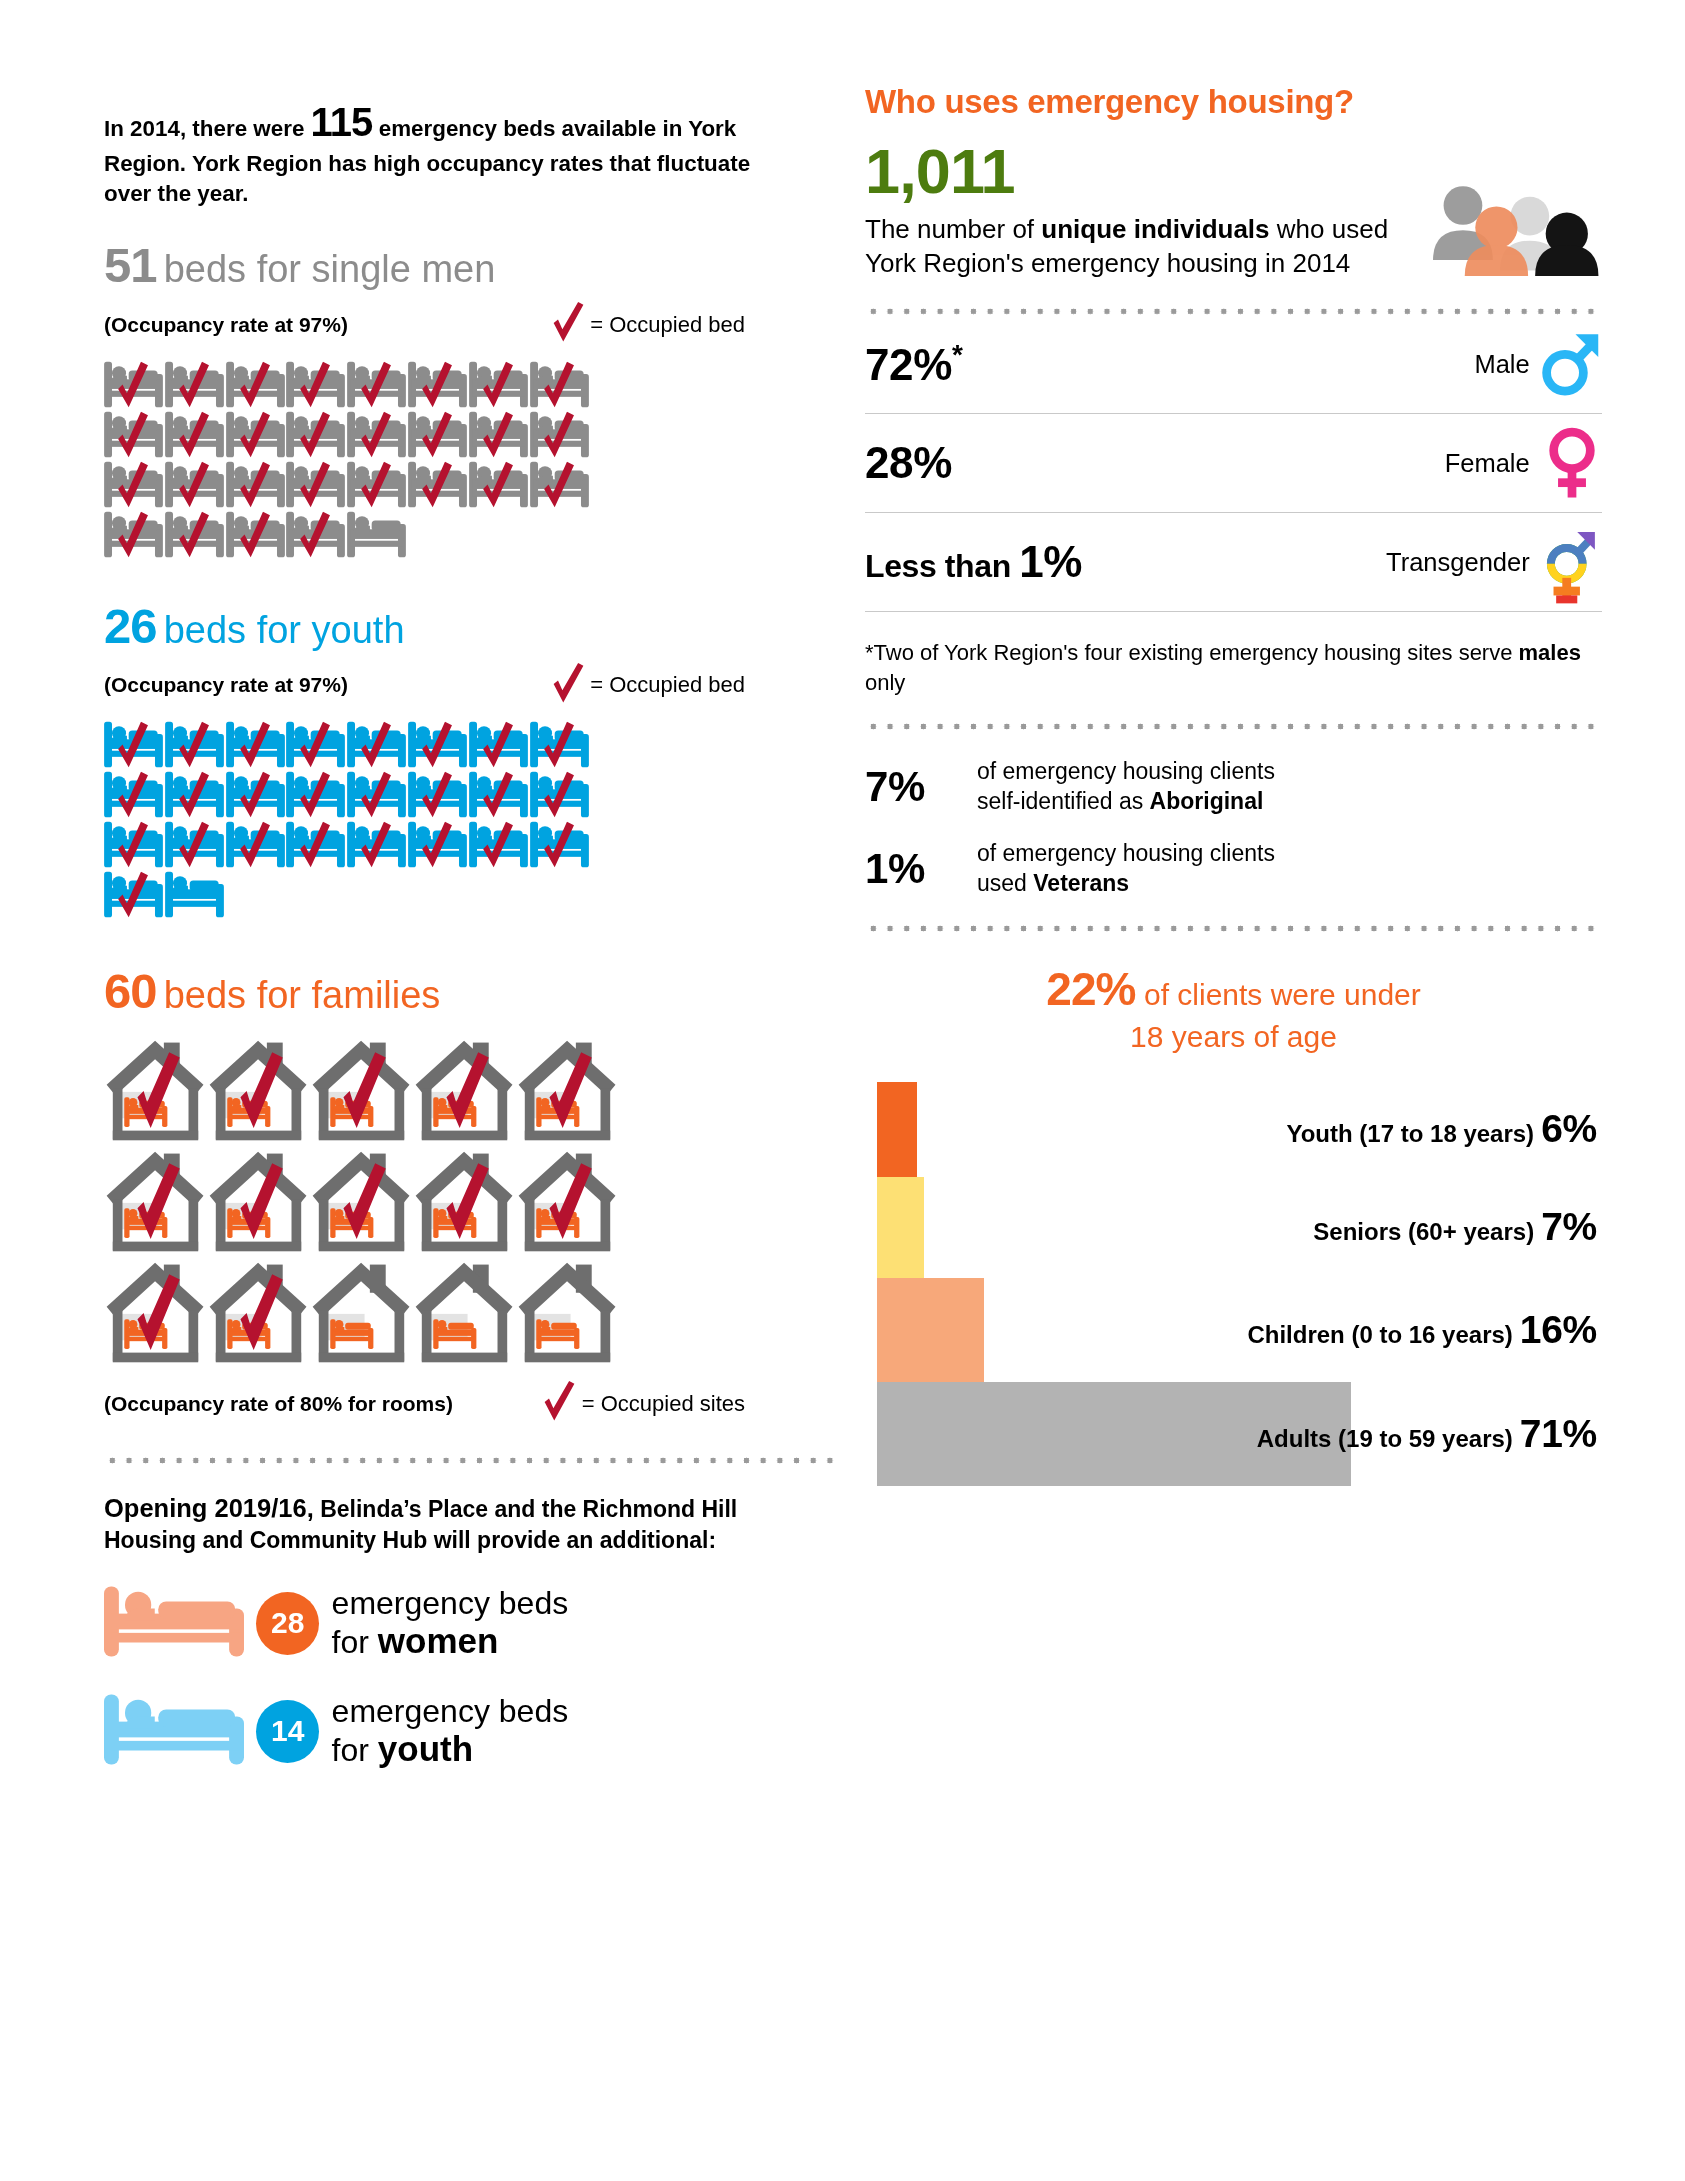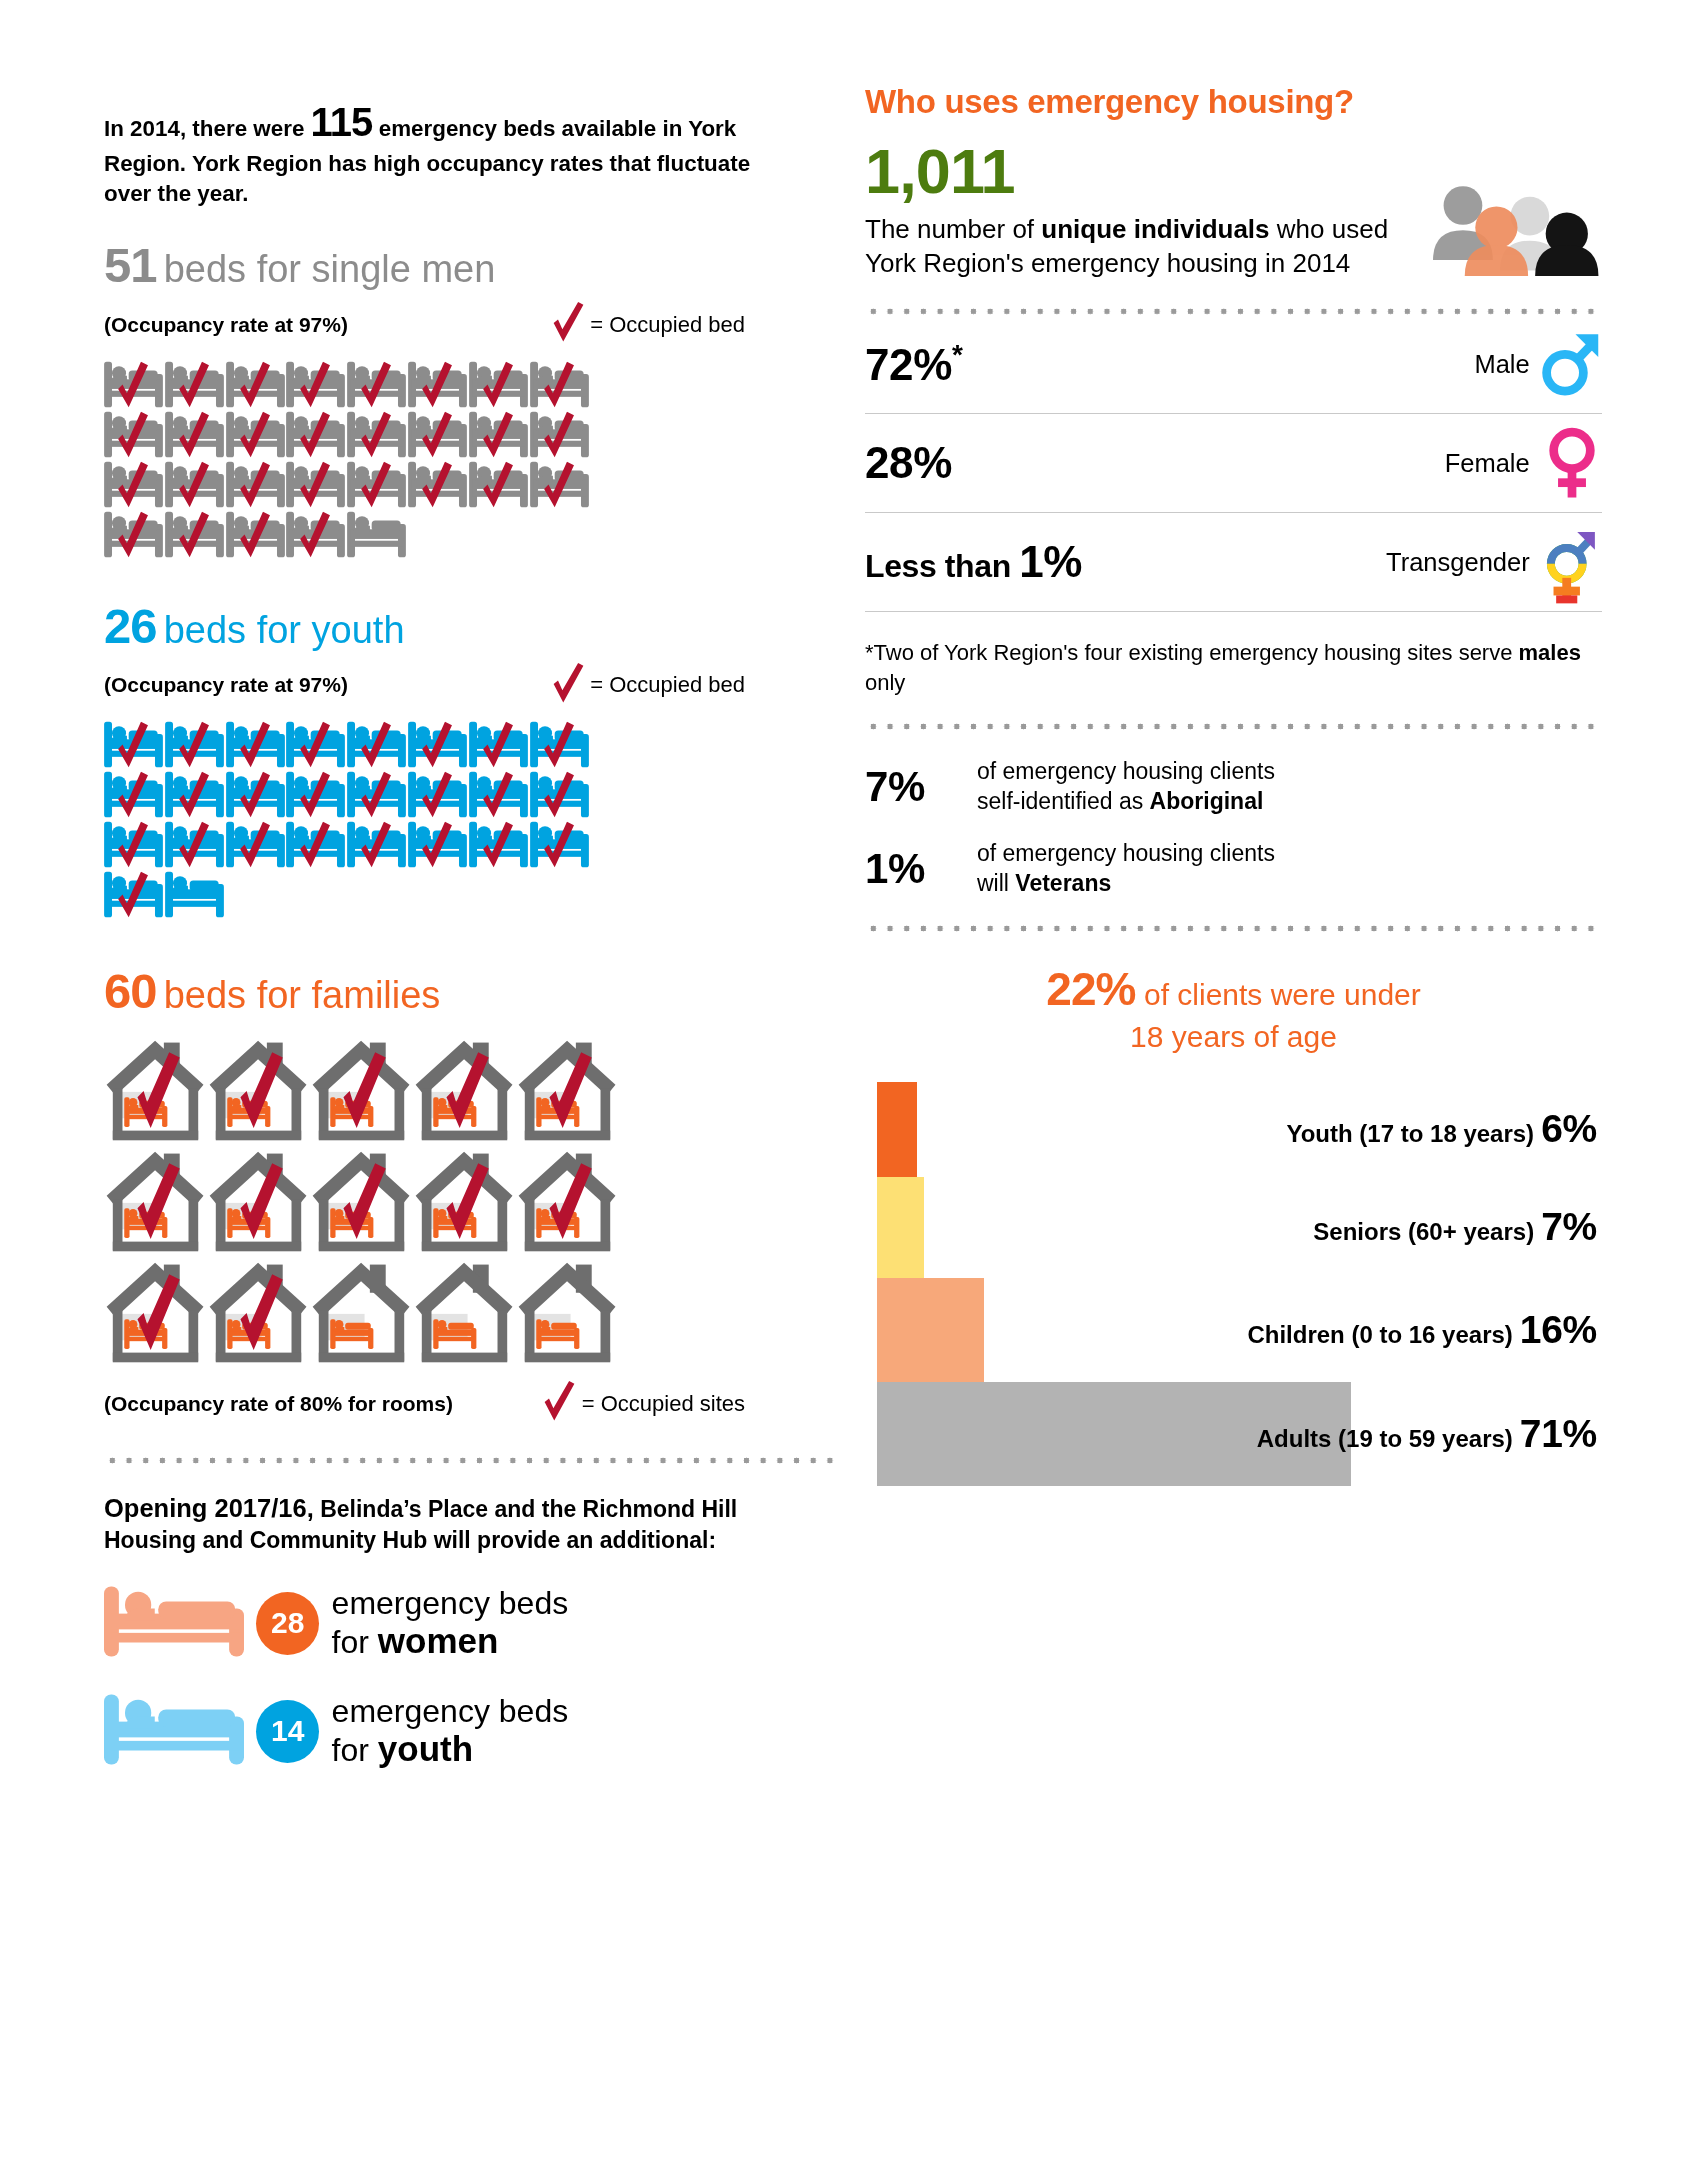--- a/index.html
+++ b/index.html
@@ -994,21 +994,21 @@
               <path d="M4 24 L15 45 L38 3 L32 0 L14 31 L9 20 Z" fill="#B5122F"></path>
             </svg>
         </span>
         <span class="legend-text">= Occupied sites</span>
       </span>
     </div>
 
     <div class="dots" style="width:737px;margin-top:30px;"></div>
 
     <div class="opening">
-      <span class="hd">Opening 2017/16,</span><span> Belinda’s Place and the Richmond Hill Housing and Community Hub will provide an additional:</span>
+      <span class="hd">Opening 2019/16,</span><span> Belinda’s Place and the Richmond Hill Housing and Community Hub will provide an additional:</span>
     </div>
 
     <div class="add-row" style="margin-top:26px;">
       <span>
         <svg width="140" height="79" viewBox="0 0 160 90">
           <rect x="0" y="5" width="17" height="80" rx="8" fill="#F7A583"></rect>
           <rect x="143" y="30" width="17" height="55" rx="8" fill="#F7A583"></rect>
           <rect x="8" y="36" width="150" height="18" fill="#F7A583"></rect>
           <rect x="8" y="58" width="150" height="11" fill="#F7A583"></rect>
           <circle cx="39" cy="26" r="15" fill="#F7A583"></circle>
@@ -1135,21 +1135,21 @@
       <span class="stat-txt">
         <span>of emergency housing clients</span><br>
         <span>self-identified as </span><b>Aboriginal</b>
       </span>
     </div>
 
     <div class="stat-row" style="margin-top:23px;">
       <span class="stat-pct">1%</span>
       <span class="stat-txt">
         <span>of emergency housing clients</span><br>
-        <span>will </span><b>Veterans</b>
+        <span>used </span><b>Veterans</b>
       </span>
     </div>
 
     <div class="dots" style="width:737px;margin-top:26px;"></div>
 
     <div class="under18">
       <span class="big">22%</span><span> of clients were under</span><br>
       <span>18 years of age</span>
     </div>
 

